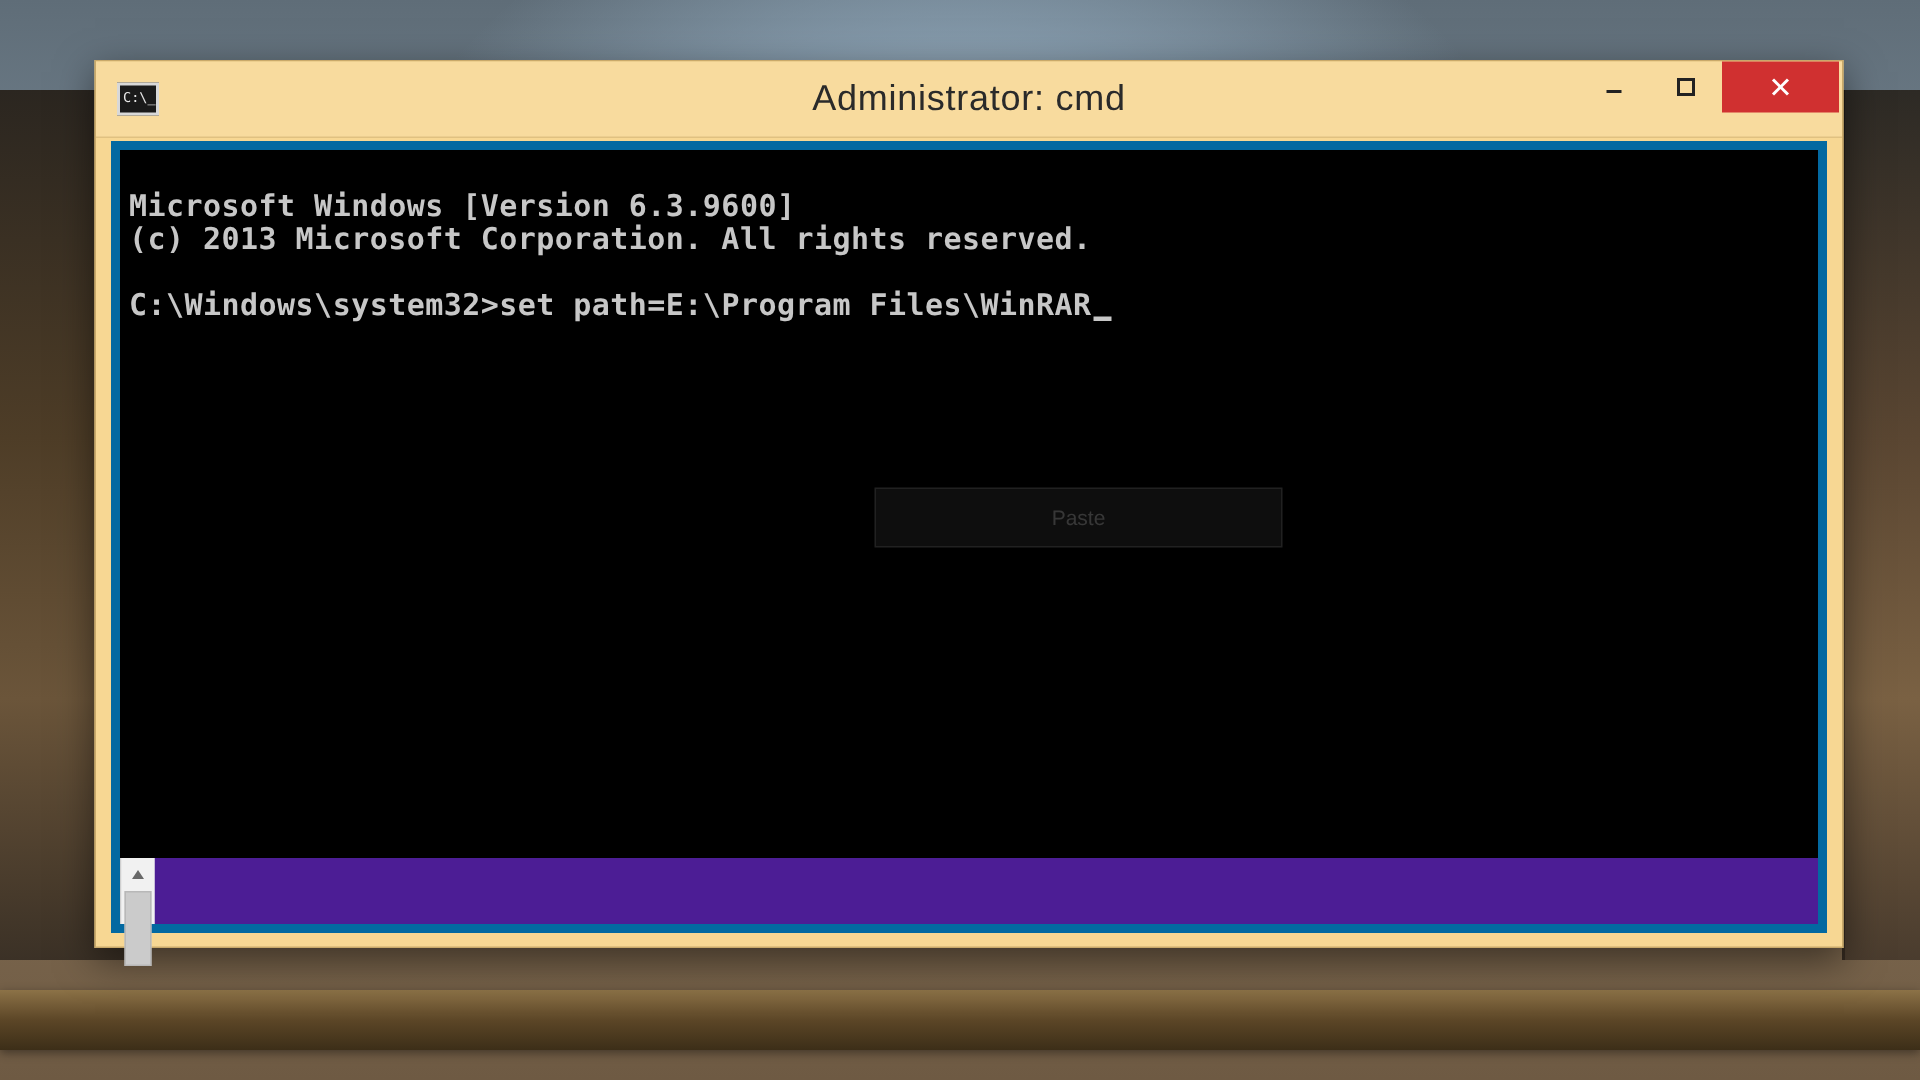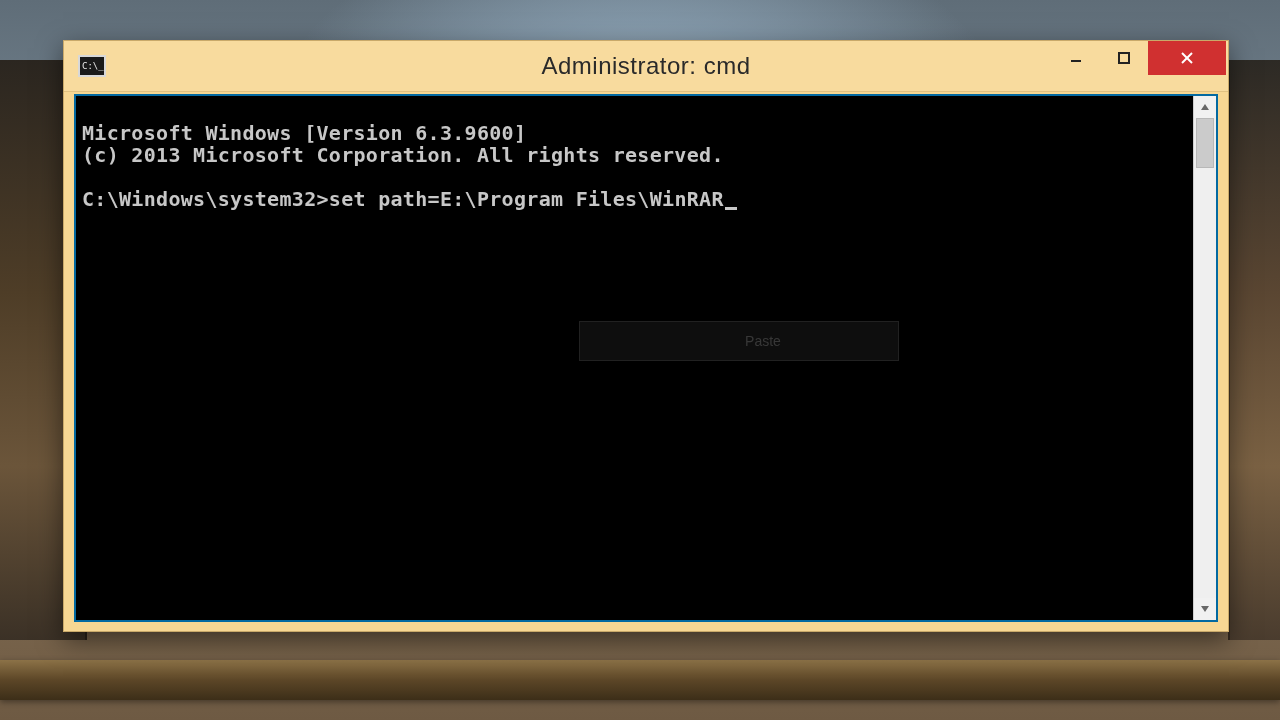--- a/index.html
+++ b/index.html
@@ -119,23 +119,24 @@
     margin: 0 8px 8px 8px;
     height: calc(100% - 50px - 8px);
     background: #f7d793;
     box-sizing: border-box;
     padding: 2px;
   }
   .client-inner {
     width: 100%;
     height: 100%;
     display: flex;
-    border: 2px solid #0369a1;
+    border: 6px solid #0369a1;
     box-sizing: border-box;
     background: #4c1d95;
+    flex-direction: column;
   }
 
   .console {
     flex: 1 1 auto;
     background: #000;
     padding: 6px 6px;
     position: relative;
     overflow: hidden;
   }
   .console-text {
@@ -162,21 +163,20 @@
     top: 225px;
     width: 270px;
     height: 38px;
     background: rgba(40,40,40,0.35);
     border: 1px solid rgba(80,80,80,0.3);
     display: flex;
     align-items: center;
     justify-content: center;
     color: rgba(180,180,180,0.25);
     font-size: 14px;
-    padding-left: 48px;
   }
 
   
   .scrollbar {
     width: 22px;
     background: #efefef;
     display: flex;
     flex-direction: column;
     border-left: 1px solid #cfcfcf;
   }

